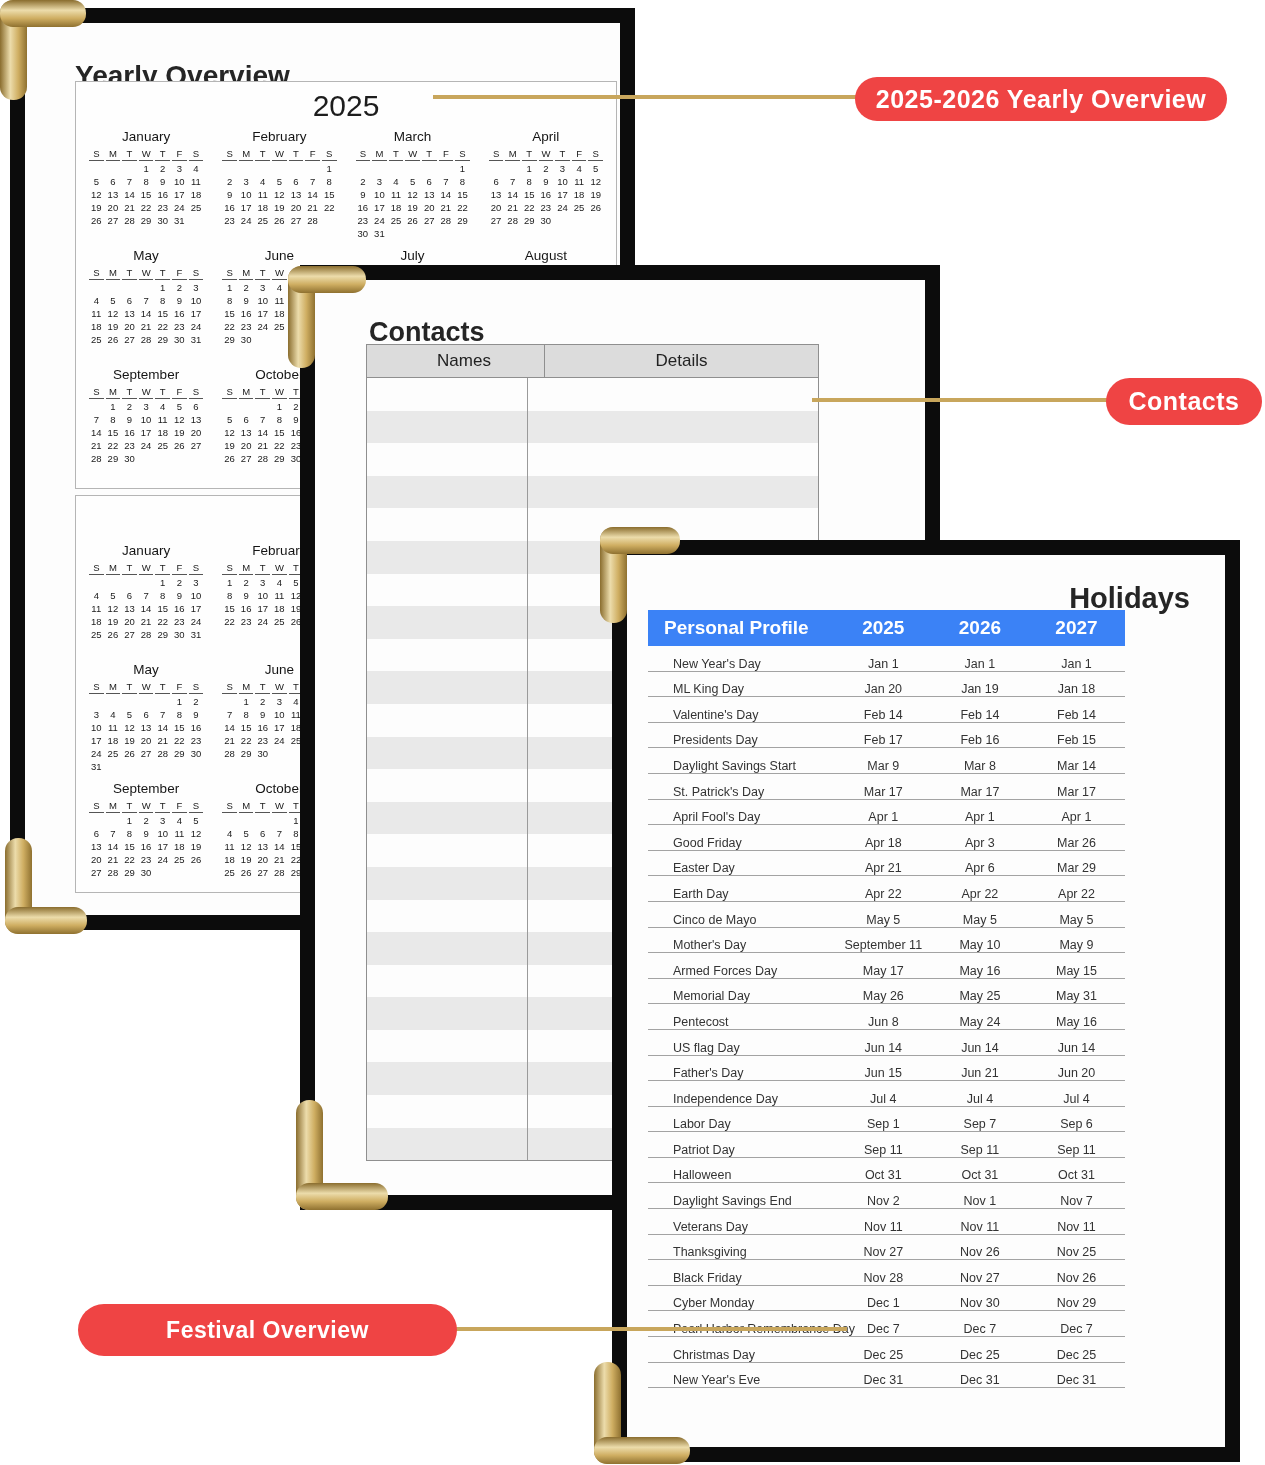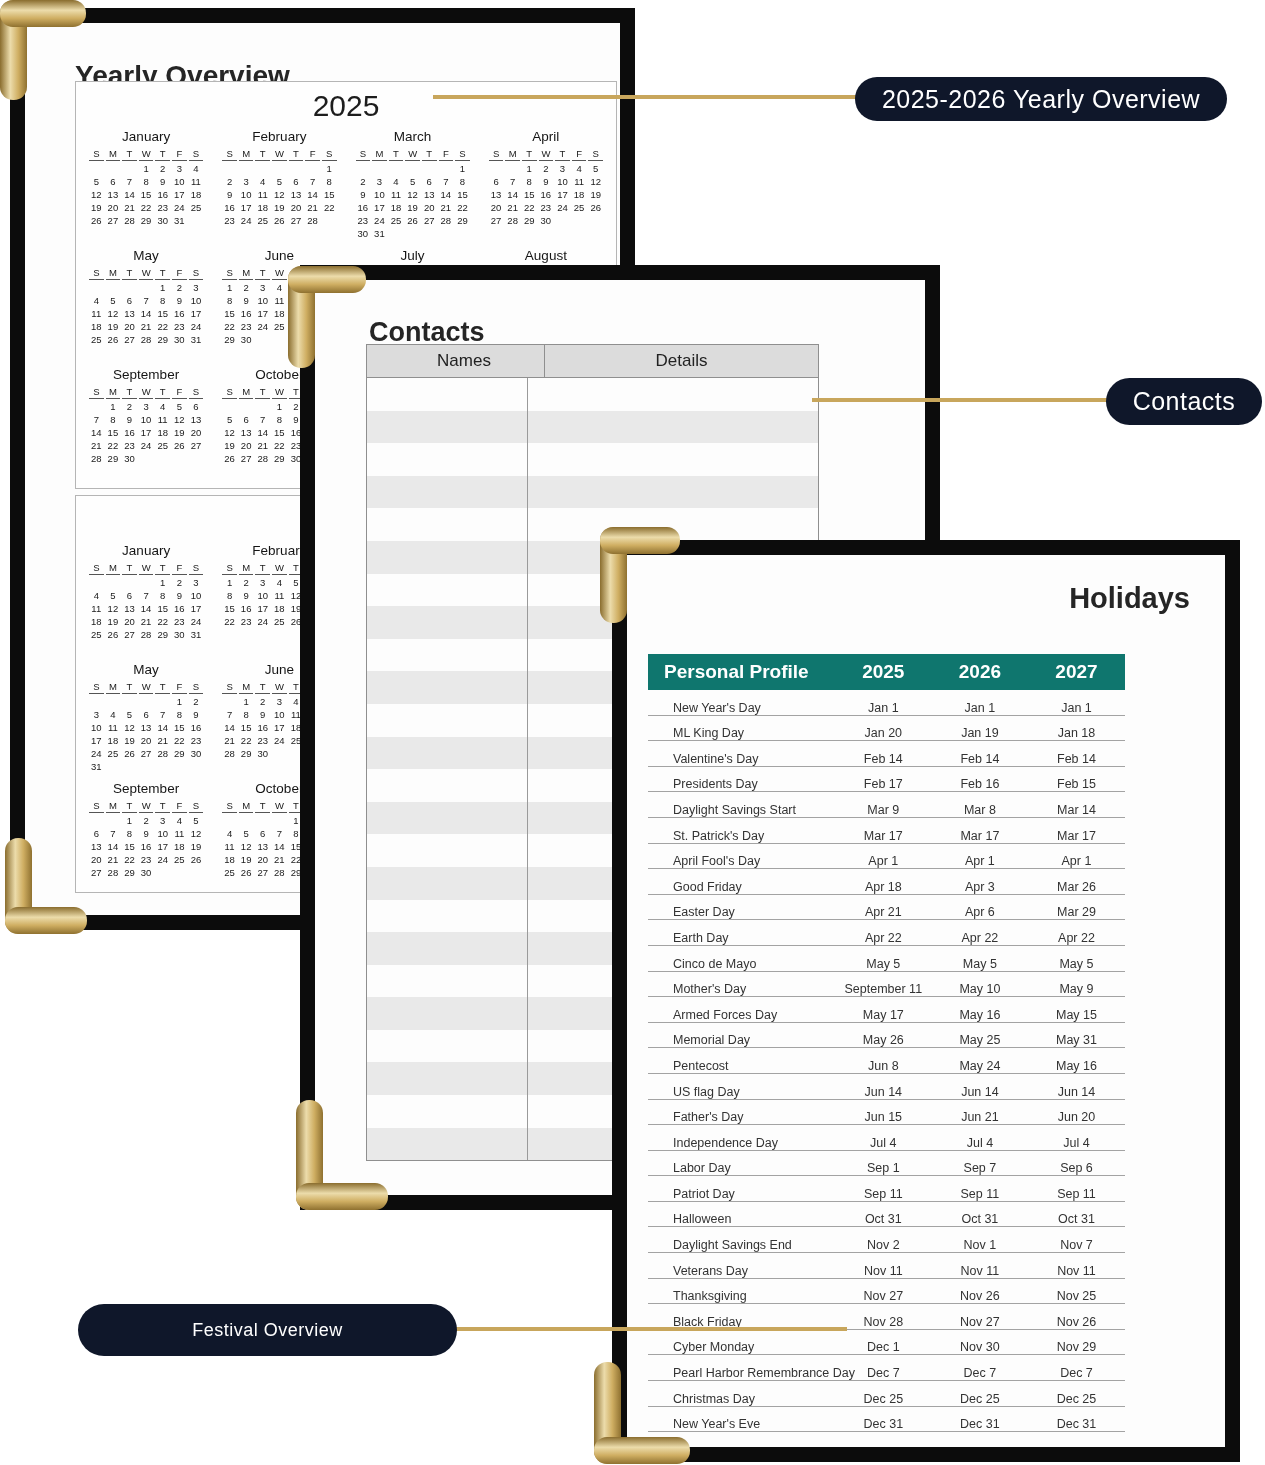--- a/index.html
+++ b/index.html
@@ -52,35 +52,35 @@
                               display:flex;align-items:center;justify-content:center;}
   .contacts-body{display:grid;grid-template-rows:repeat(24,32.6px);}
   .contact-row{display:flex;}
   .contact-row:nth-child(even){background:#e9e9e9;}
   .contact-row .cell-name{width:160px;}
   .contact-row .cell-detail{flex:1;border-left:1px solid #9a9a9a;}
 
   
   .holidays-title{position:absolute;right:35px;top:8px;font-size:29px;color:#252525;}
   .holidays-table{position:absolute;left:21px;top:55px;width:477px;}
-  .holidays-head{display:flex;height:36px;background:#0f766e;color:#ffffff;font-weight:bold;
-                 align-items:center;font-size:19px;margin-top:44px;}
+  .holidays-head{display:flex;height:36px;background:#3b82f6;color:#ffffff;font-weight:bold;
+                 align-items:center;font-size:19px;}
   .holidays-head .h-name{width:187px;padding-left:16px;box-sizing:border-box;}
   .holidays-head .h-year{width:96.6px;text-align:center;}
   .holiday-row{display:flex;height:24.6px;align-items:flex-end;border-bottom:1px solid #a3a3a3;
                font-size:12.5px;color:#333;}
   .holiday-row .h-name{width:187px;padding-left:25px;box-sizing:border-box;white-space:nowrap;}
   .holiday-row .h-date{width:96.6px;text-align:center;}
 
   
-  .pill{position:absolute;background:#0f172a;color:#ffffff;font-weight:normal;border-radius:26px;
+  .pill{position:absolute;background:#ef4444;color:#ffffff;font-weight:bold;border-radius:26px;
         display:flex;align-items:center;justify-content:center;z-index:6;letter-spacing:0.5px;}
   .pill-yearly{left:855px;top:77px;width:372px;height:44px;font-size:25px;}
   .pill-contacts{left:1106px;top:378px;width:156px;height:47px;font-size:25px;}
-  .pill-festival{left:78px;top:1304px;width:379px;height:52px;font-size:18px;}
+  .pill-festival{left:78px;top:1304px;width:379px;height:52px;font-size:23px;}
   .connector{position:absolute;height:4px;background:#c8a65c;z-index:5;}
   .line-yearly{left:433px;top:95px;width:424px;}
   .line-contacts{left:812px;top:398px;width:296px;}
   .line-festival{left:455px;top:1327px;width:392px;}
 </style>
 </head>
 <body>
 
 <div class="canvas">
 

